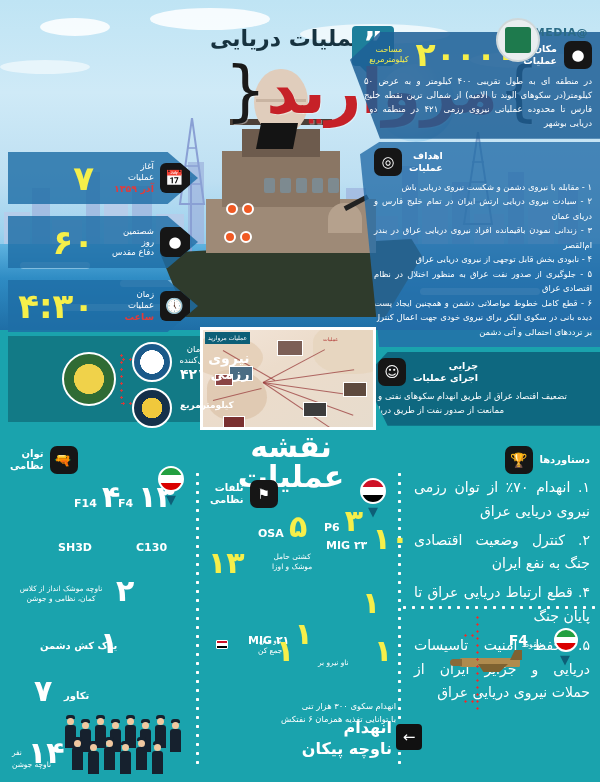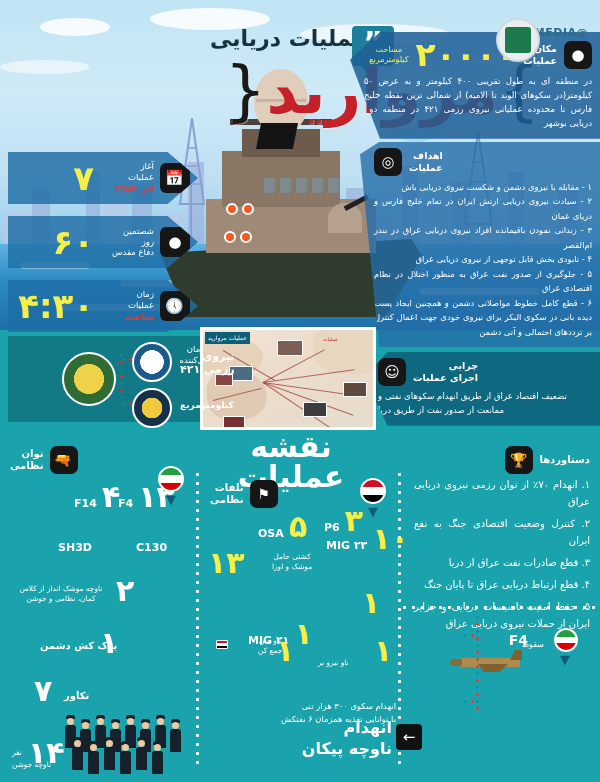--- a/index.html
+++ b/index.html
@@ -156,21 +156,21 @@
   .dotrow { position:absolute; height:3px; z-index:21;
     background-image:radial-gradient(circle, #ffffff 1.4px, transparent 1.5px);
     background-size:9px 3px; }
   .dotred { position:absolute; z-index:24;
     background-image:radial-gradient(circle, #d23b3b 1.3px, transparent 1.4px);
     background-size:3px 7px; width:3px; }
   .dotredrow { position:absolute; z-index:24; height:3px;
     background-image:radial-gradient(circle, #d23b3b 1.3px, transparent 1.4px);
     background-size:7px 3px; }
 
-  .ach-item { font-size:10px; color:#fff; line-height:1.7; text-align:justify; direction:rtl; }
+  .ach-item { font-size:14px; color:#fff; line-height:1.7; text-align:justify; direction:rtl; }
 
   .cnt { position:absolute; z-index:22; }
   .cnt-num { font-size:30px; color:#f6ef4a; font-weight:bold; line-height:1; display:inline-block; }
   .cnt-num.w { color:#ffffff; }
   .cnt-lbl { font-size:11px; color:#ffffff; font-weight:bold; }
 
   
   .veh { position:absolute; }
   .jet { position:absolute; }
   .jet .body { position:absolute; left:0; top:8px; width:62px;height:9px;background:#b08b4e;border-radius:9px 3px 3px 9px; }
@@ -379,21 +379,21 @@
   </div>
 
   <div class="stat teal" style="top:336px;height:86px;width:250px;">
     <div class="stat-icon" style="align-self:flex-start;margin-top:6px;">⚙</div>
     <div class="stat-lab" style="width:46px;align-self:flex-start;margin-top:8px;">سازمان
 عمل‌کننده</div>
   </div>
   <div class="medal" style="left:62px;top:352px;width:54px;height:54px;background:radial-gradient(circle,#f0d24a 0 42%,#2f6b34 43% 100%);z-index:24;"></div>
   <div class="medal" style="left:132px;top:342px;width:40px;height:40px;background:radial-gradient(circle,#ffffff 0 46%,#1b5a8a 47% 100%);z-index:24;"></div>
   <div class="medal" style="left:132px;top:388px;width:40px;height:40px;background:radial-gradient(circle,#f0c83c 0 40%,#15304a 41% 100%);z-index:24;"></div>
-  <div class="lbl" style="left:180px;top:350px;font-size:11px;white-space:pre-line;">نیروی
+  <div class="lbl" style="left:180px;top:350px;font-size:14px;white-space:pre-line;">نیروی
 رزمی ۴۲۱</div>
   <div class="lbl" style="left:180px;top:400px;font-size:9px;">کیلومترمربع</div>
   <div class="dotred" style="left:120px;top:352px;height:52px;"></div>
   <div class="dotredrow" style="left:120px;top:358px;width:14px;"></div>
   <div class="dotredrow" style="left:120px;top:402px;width:14px;"></div>
 
   <div class="teal-body"></div>
 
   <div class="map-wrap">
     <div class="map-tag">عملیات مروارید</div>
@@ -681,21 +681,20 @@
     <div class="m" style="left:16px;bottom:25px;height:10px;"></div>
   </div>
 
   <div class="sec-head" style="right:10px;top:446px;">
     <div class="sec-lab">دستاوردها</div>
     <div class="sec-ico">🏆</div>
   </div>
   <div style="position:absolute;right:10px;top:476px;width:176px;z-index:22;">
     <div class="ach-item">۱. انهدام ۷۰٪ از توان رزمی نیروی دریایی عراق</div>
     <div class="ach-item" style="margin-top:5px;">۲. کنترل وضعیت اقتصادی جنگ به نفع ایران</div>
-    <div class="ach-item" style="margin-top:5px;">۳. قطع صادرات نفت عراق از دریا</div>
     <div class="ach-item" style="margin-top:5px;">۴. قطع ارتباط دریایی عراق تا پایان جنگ</div>
     <div class="ach-item" style="margin-top:5px;">۵. حفظ امنیت تاسیسات دریایی و جزایر ایران از حملات نیروی دریایی عراق</div>
   </div>
 
   <div class="flagpin fl-ir" style="right:22px;top:628px;width:24px;height:24px;"></div>
   <div class="chev" style="right:30px;top:652px;color:#0d5f77;">▼</div>
   <div class="lbl" style="right:72px;top:632px;font-size:14px;">F4</div>
   <div class="lbl sm" style="right:56px;top:640px;font-size:8px;">سقوط</div>
   <div class="jet" style="right:70px;top:650px;width:72px;height:24px;z-index:22;">
     <div class="body"></div>

